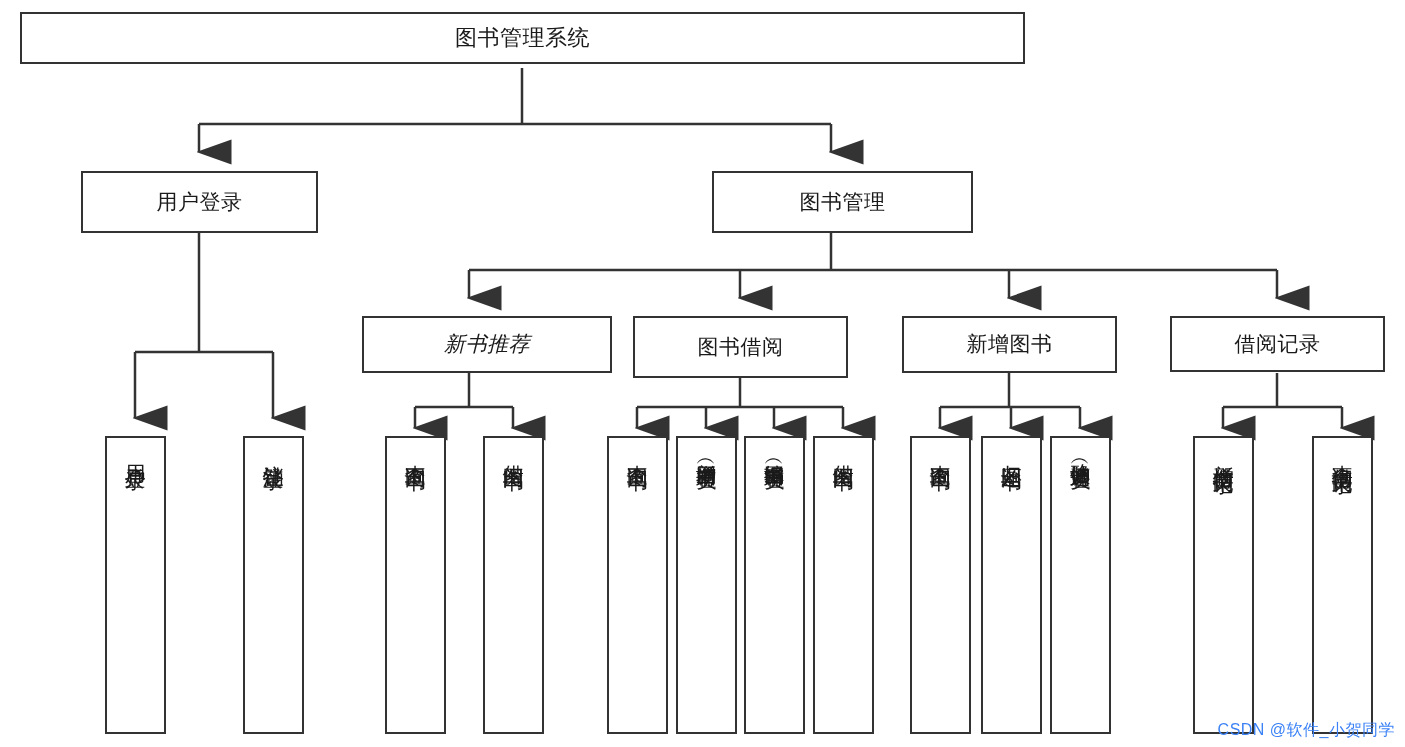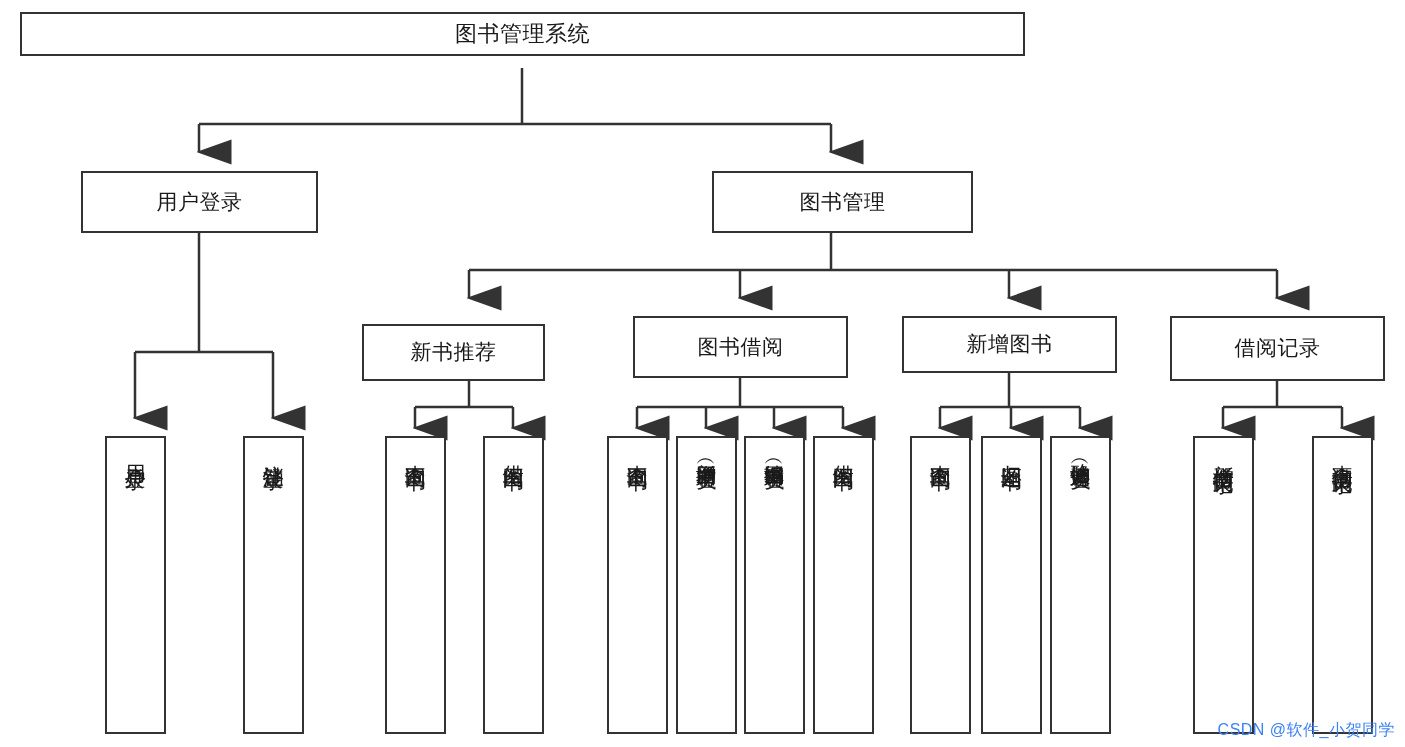--- a/index.html
+++ b/index.html
@@ -123,41 +123,41 @@
       <path d="M 1011 407 L 1011 428" marker-end="url(#arrow)"></path>
       <path d="M 1080 407 L 1080 428" marker-end="url(#arrow)"></path>
 
       <path d="M 1277 373 L 1277 407"></path>
       <path d="M 1223 407 L 1342 407"></path>
       <path d="M 1223 407 L 1223 428" marker-end="url(#arrow)"></path>
       <path d="M 1342 407 L 1342 428" marker-end="url(#arrow)"></path>
     </g>
   </svg>
 
-  <div class="node horiz root" style="left:20px; top:12px; width:1005px; height:44px;">
+  <div class="node horiz root" style="left:20px; top:12px; width:1005px; height:52px;">
     <span class="label">图书管理系统</span>
   </div>
 
   <div class="node horiz" style="left:81px; top:171px; width:237px; height:62px;">
     <span class="label">用户登录</span>
   </div>
   <div class="node horiz" style="left:712px; top:171px; width:261px; height:62px;">
     <span class="label">图书管理</span>
   </div>
 
-  <div class="node horiz" style="left:362px; top:324px; width:183px; height:57px;">
+  <div class="node horiz" style="left:362px; top:316px; width:250px; height:57px;font-style:italic;">
     <span class="label">新书推荐</span>
   </div>
   <div class="node horiz" style="left:633px; top:316px; width:215px; height:62px;">
     <span class="label">图书借阅</span>
   </div>
   <div class="node horiz" style="left:902px; top:316px; width:215px; height:57px;">
     <span class="label">新增图书</span>
   </div>
-  <div class="node horiz" style="left:1170px; top:316px; width:215px; height:65px;">
+  <div class="node horiz" style="left:1170px; top:316px; width:215px; height:56px;">
     <span class="label">借阅记录</span>
   </div>
 
   <div class="node vert" style="left:105px; top:436px; width:61px; height:298px;">
     <span class="label">用户登录</span>
   </div>
   <div class="node vert" style="left:243px; top:436px; width:61px; height:298px;">
     <span class="label">注销登录</span>
   </div>
 

